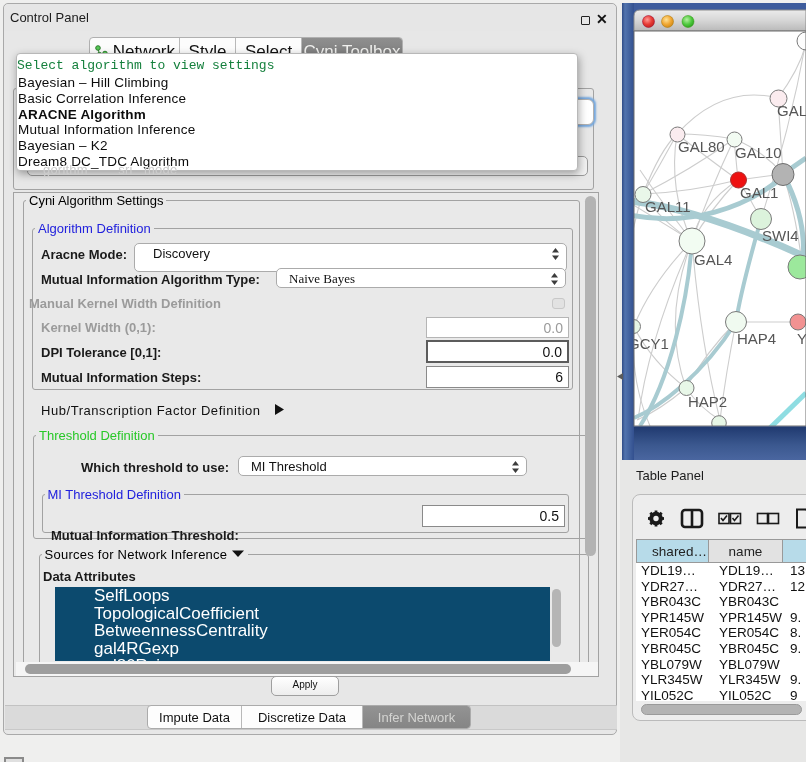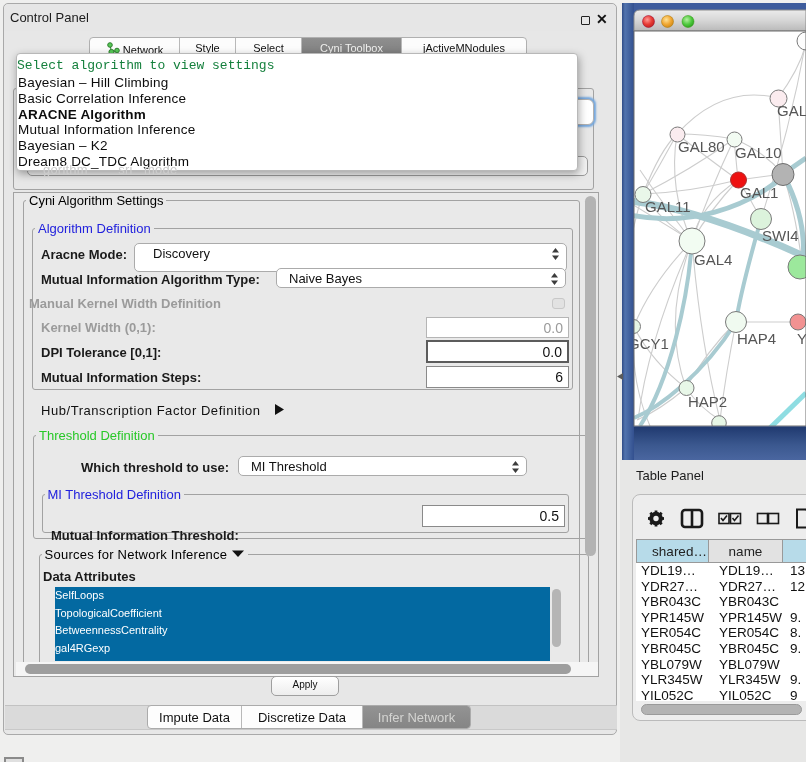--- a/index.html
+++ b/index.html
@@ -11,42 +11,42 @@
 #cpwin { left:3px; top:3px; width:614px; height:732px; background:#e7e7e7;
   border:1px solid #a9a9a9; border-radius:5px; }
 #cptitle { left:0; top:0; width:100%; height:27px;
   background:#e6e6e6; border-radius:5px 5px 0 0; }
 #cptitle .t { position:absolute; left:6px; top:6px; font-size:13px; color:#1c1c1c; }
 #btnFloat { left:577px; top:12px; width:9px; height:9px; border:1.5px solid #222; border-radius:1px; }
 #btnClose { left:592px; top:7px; font-size:14px; font-weight:bold; color:#111; }
 
 
 #segtabs { left:85px; top:33px; height:24px; display:flex; background:#fcfcfc;
-  border:1px solid #b0b0b0; border-radius:4px; overflow:hidden; font-size:11px; }
+  border:1px solid #b0b0b0; border-radius:4px; overflow:hidden; font-size:17px; }
 #segtabs .seg { border-right:1px solid #b9b9b9; color:#111; white-space:nowrap; text-align:center; padding-top:4px; }
 #segtabs .seg.sel { background:linear-gradient(#8f8f8f,#7a7a7a); color:#f1f1ef; }
 #segtabs .seg:last-child { border-right:none; }
 
 
 #spane { left:9px; top:188px; width:586px; height:485px; border:1px solid #a2a2a2; background:#e9e9e9; overflow:hidden; }
 
 fieldset { border:1px solid #a2a2a2; border-radius:3px; position:absolute; }
 fieldset legend { font-size:13px; padding:0 3px; margin-left:2px; }
 .lblb { position:absolute; font-size:13px; font-weight:bold; color:#1a1a1a; }
 .lbld { position:absolute; font-size:13px; font-weight:bold; color:#9b9b9b; }
 .combo { position:absolute; background:#fff; border:1px solid #ababab; border-radius:5px;
   font-size:13px; color:#111; padding:2px 0 0 12px; }
 .combo .arr { position:absolute; right:7px; top:3.5px; width:7px; height:12px; }
 .combo .arr svg { display:block; }
 .tfield { position:absolute; background:#fff; border:1px solid #b5b5b5; font-size:14px;
   text-align:right; padding:2px 5px 0 0; color:#111; }
 
 
 #attrlist { left:41px; top:394px; width:495px; height:74px; background:#fff; overflow:hidden; }
-#attrlist .row { height:17.5px; line-height:17.5px; background:#0369a1; color:#fff; font-size:11px; }
+#attrlist .row { height:17.5px; line-height:17.5px; background:#0c4a6e; color:#fff; font-size:17px; padding-left:39px; }
 
 #applybtn { left:262px; top:485px; width:68px; height:20px; background:linear-gradient(#ffffff,#ededed);
   border:1px solid #9f9f9f; border-radius:5px; font-size:10px; text-align:center; padding-top:2px; color:#111; }
 
 #bottabsbar { left:1px; top:701px; width:612px; height:25px; background:#dadada;
   border-top:1px solid #c2c2c2; border-bottom:1px solid #c8c8c8; }
 #bottabs { position:absolute; left:142px; top:-1px; height:24px; display:flex; background:#fdfdfd;
   border:1px solid #ababab; border-radius:4px; overflow:hidden; font-size:13px; }
 #bottabs .seg { border-right:1px solid #b9b9b9; color:#111; text-align:center; padding-top:4px; }
 #bottabs .seg.sel { background:linear-gradient(#939393,#858585); color:#d4d4d2; border-right:none; }
@@ -83,41 +83,40 @@
             <line x1="4" y1="3" x2="5.5" y2="10"></line>
             <line x1="5.5" y1="10" x2="11" y2="8.5"></line>
             <circle cx="4" cy="3" r="2.3"></circle>
             <circle cx="5.5" cy="10" r="2.6"></circle>
             <circle cx="11" cy="8.5" r="2.3"></circle>
           </g>
         </svg> Network</div>
     <div class="seg" style="width:56px;">Style</div>
     <div class="seg" style="width:66px;">Select</div>
     <div class="seg sel" style="width:100px;">Cyni Toolbox</div>
-    <div class="seg" style="width:124px;">jActiveMNodules</div>
   </div>
 
   <div id="spane" class="abs">
 
     <fieldset style="left:9px; top:0px; width:557px; height:520px;">
         <legend>Cyni Algorithm Settings</legend>
       </fieldset>
     <fieldset style="left:18px; top:28px; width:541px; height:169px;">
         <legend style="color:#2121dd;">Algorithm Definition</legend>
       </fieldset>
 
     <div class="lblb" style="left:27px; top:54px;">Aracne Mode:</div>
     <div class="combo" style="left:120px; top:50px; width:433px; height:29px;padding-left:18px;">Discovery<span class="arr">
           <svg width="7" height="12">
             <path d="M0,4.4 L3.5,0 L7,4.4 Z M0,7.6 L7,7.6 L3.5,12 Z" fill="#3c3c3c"></path>
           </svg>
         </span></div>
 
     <div class="lblb" style="left:27px; top:79px;">Mutual Information Algorithm Type:</div>
-    <div class="combo" style="left:262px; top:75px; width:290px; height:20px;">Naive Bayes<span class="arr">
+    <div class="combo" style="left:262px; top:75px; width:290px; height:20px;font-family:Liberation Serif, serif;">Naive Bayes<span class="arr">
           <svg width="7" height="12">
             <path d="M0,4.4 L3.5,0 L7,4.4 Z M0,7.6 L7,7.6 L3.5,12 Z" fill="#3c3c3c"></path>
           </svg>
         </span></div>
 
     <div class="lbld" style="left:15px; top:103px;">Manual Kernel Width Definition</div>
     <div class="abs" style="left:538px; top:105px; width:13px; height:11px; background:#e2e2e2; border:1px solid #c8c8c8; border-radius:3px;"></div>
 
     <div class="lbld" style="left:27px; top:127px;">Kernel Width (0,1):</div>
     <div class="tfield" style="left:412px; top:124px; width:143px; height:21px; color:#9b9b9b;">0.0</div>

